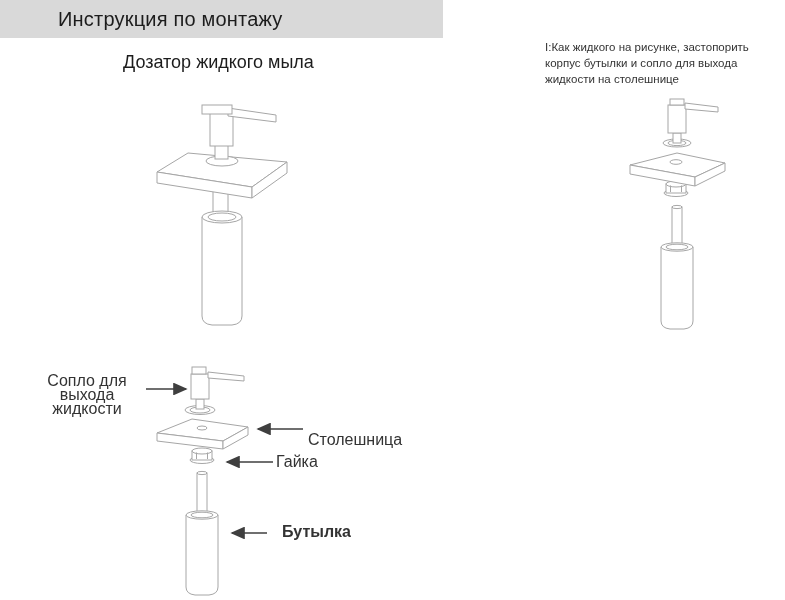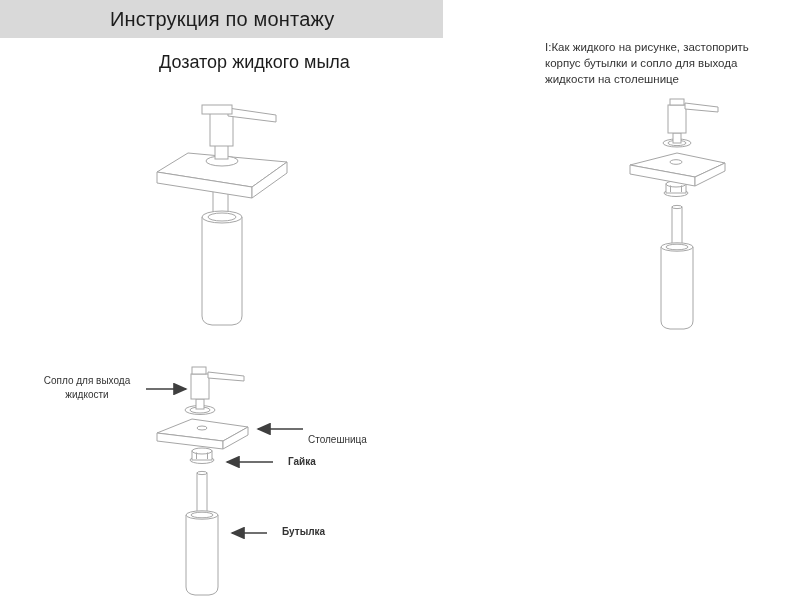--- a/index.html
+++ b/index.html
@@ -15,44 +15,44 @@
     color:var(--text);overflow:hidden;
   }
   #canvas{position:relative;width:785px;height:600px;background:#fff;}
 
   .header-bar{
     position:absolute;left:0;top:0;width:443px;height:38px;
     background:var(--header-bg);
     display:flex;align-items:center;
   }
   .header-title{
-    margin-left:110px;font-size:20px;letter-spacing:.2px;color:#1c1c1c;
+    margin-left:58px;font-size:20px;letter-spacing:.2px;color:#1c1c1c;
   }
   .subtitle{
-    position:absolute;left:123px;top:52px;font-size:18px;color:#1c1c1c;margin-left:36px;
+    position:absolute;left:123px;top:52px;font-size:18px;color:#1c1c1c;
   }
   .instruction{
     position:absolute;left:545px;top:39px;width:238px;
     font-size:11.5px;line-height:16px;color:#333;
   }
 
   svg.drawing{position:absolute;}
   svg.overlay{position:absolute;left:0;top:0;width:785px;height:600px;pointer-events:none;}
 
   .ln{stroke:var(--drawing-line);stroke-width:1;fill:none;}
   .fw{stroke:var(--drawing-line);stroke-width:1;fill:#ffffff;}
   .arrow-line{stroke:var(--arrow);stroke-width:1.6;fill:none;}
   .arrow-head{fill:var(--arrow);stroke:none;}
 
   .part-label{
-    position:absolute;font-size:10px;line-height:14px;color:#333;
+    position:absolute;font-size:16px;line-height:14px;color:#333;
   }
   .label-nozzle{left:34px;top:374px;width:106px;text-align:center;}
   .label-countertop{left:308px;top:421px;margin-top:12px;}
-  .label-nut{left:288px;top:455px;font-weight:bold;}
+  .label-nut{left:276px;top:455px;}
   .label-bottle{left:282px;top:525px;font-weight:bold;}
 </style>
 </head>
 <body>
 
 <div id="canvas">
 
   <div class="header-bar">
     <div class="header-title">Инструкция по монтажу</div>
   </div>

